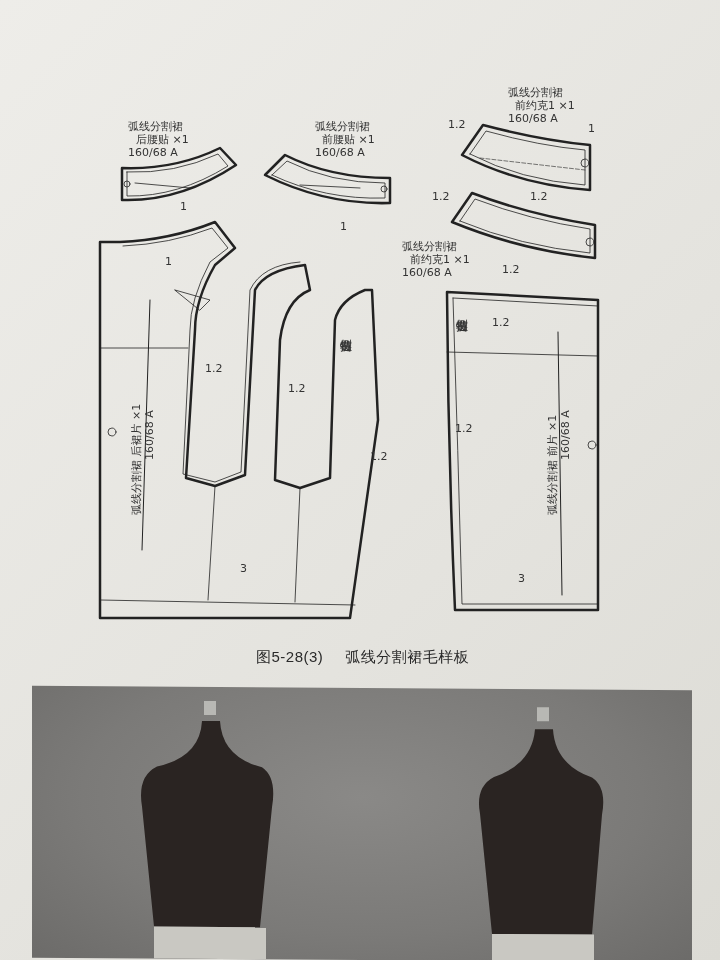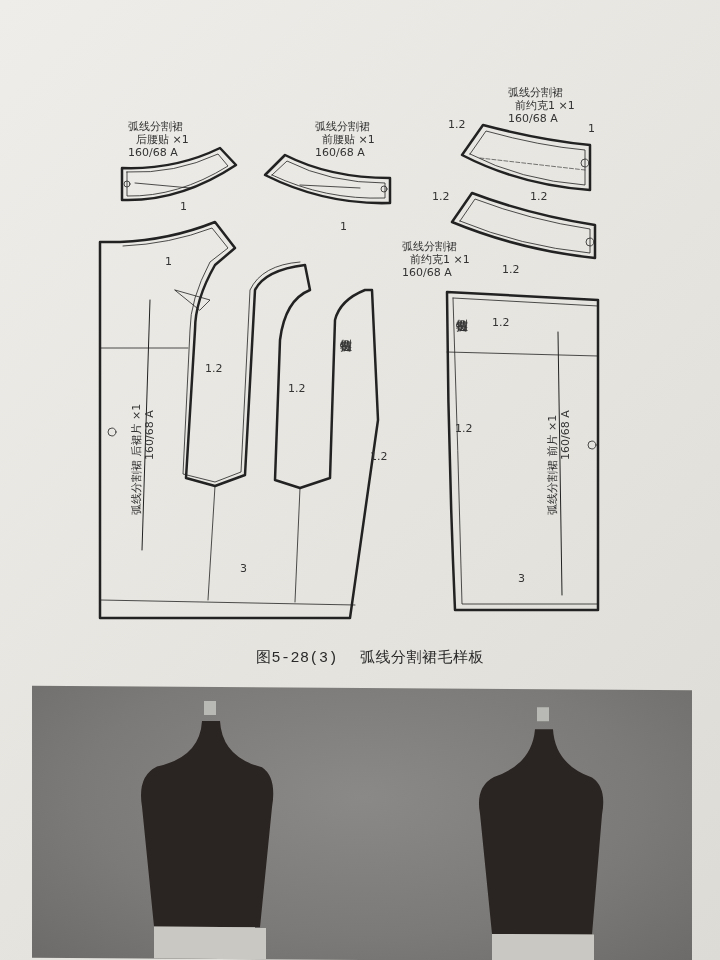--- a/index.html
+++ b/index.html
@@ -1,20 +1,20 @@
 <!DOCTYPE html>
 <html><head>
 <meta charset="utf-8">
 <style>
   html,body{margin:0;padding:0;}
   body{width:720px;height:960px;overflow:hidden;background:#e6e5e0;font-family:"DejaVu Sans",sans-serif;position:relative;}
   .page{position:absolute;left:0;top:0;width:720px;height:960px;background:linear-gradient(135deg,#eeede9 0%,#e4e3de 60%,#dcdbd5 100%);}
   svg{position:absolute;left:0;top:0;}
   .lbl{font-family:"DejaVu Sans",sans-serif;fill:#333;}
-  .caption{position:absolute;left:256px;top:648px;font-size:15px;color:#2a2a2a;letter-spacing:0.5px;font-family:Liberation Mono, monospace;}
+  .caption{position:absolute;left:256px;top:648px;font-size:15px;color:#2a2a2a;letter-spacing:0.5px;font-family:Liberation Sans, sans-serif;}
   .caption .sp{display:inline-block;width:22px;}
   .photo{position:absolute;left:32px;top:688px;width:660px;height:272px;background:radial-gradient(ellipse at 50% 40%,#8a8987 0%,#7b7a78 60%,#6c6b69 100%);transform:skewY(0.4deg);}
 </style>
 </head>
 <body>
 
 <div class="page">
 <svg width="720" height="680" viewBox="0 0 720 680">
   <g fill="none" stroke="#222" stroke-linecap="round" stroke-linejoin="round">
 

